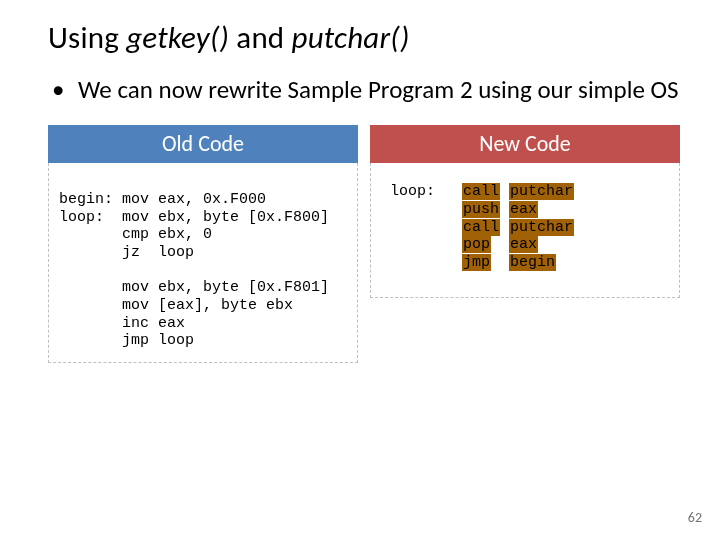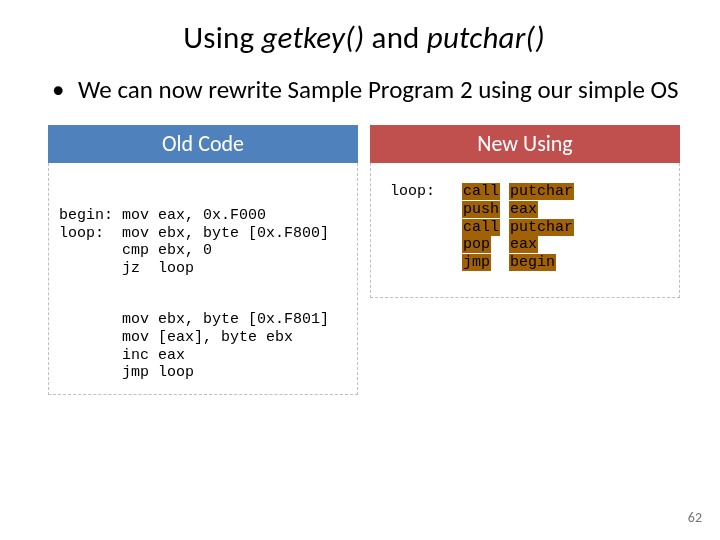--- a/index.html
+++ b/index.html
@@ -1,30 +1,30 @@
 <!DOCTYPE html>
 <html><head>
 <meta charset="utf-8">
 <style>
   html,body{margin:0;padding:0}
   body{width:720px;height:540px;background:#fff;font-family:Calibri,Arial,sans-serif;color:#000;position:relative}
   .slide{padding:18px 40px 0 48px;box-sizing:border-box;width:720px;height:540px;position:relative}
-  h1{font-weight:400;font-size:31px;margin:0 0 18px 0;text-align:center;letter-spacing:.2px}
+  h1{font-weight:400;font-size:31px;margin:0 0 18px 0;letter-spacing:.2px}
   h1 .it{font-style:italic}
   .bullets{font-size:25px;line-height:1.25;margin:15px 0 20px 0;padding-left:26px}
   .bullets li{list-style:none;position:relative;padding-left:4px}
   .bullets li::before{content:"•";position:absolute;left:-22px;top:0}
   .cols{display:flex;gap:12px}
   .col{flex:1}
   .hdr{color:#fff;font-size:22px;text-align:center;padding:5px 0 6px 0}
   .hdr-blue{background:#4f81bd}
   .hdr-red{background:#c0504d}
   .codebox{border:1px dashed #bfbfbf;border-top:none;padding:10px 10px 12px 10px;font-family:"Courier New",monospace;font-size:15px;line-height:1.18;white-space:pre}
   .codebox.right{padding:20px 10px 18px 10px;min-height:96px}
-  .blk{margin-top:16px}
+  .blk{margin-top:0}
   mark{background:#a16207;color:#000;padding:0 1px}
   .pg{position:absolute;right:18px;bottom:14px;font-size:14px;color:#737373}
 </style>
 </head>
 <body>
 
 <div class="slide">
   <h1>
     <span>Using </span><span class="it">getkey()</span><span> and </span><span class="it">putchar()</span>
   </h1>
@@ -38,21 +38,21 @@
 <div class="blk">begin: mov eax, 0x.F000
 loop:  mov ebx, byte [0x.F800]
        cmp ebx, 0
        jz  loop</div>
 <div class="blk">       mov ebx, byte [0x.F801]
        mov [eax], byte ebx
        inc eax
        jmp loop</div></div>
     </div>
     <div class="col">
-      <div class="hdr hdr-red">New Using</div>
+      <div class="hdr hdr-red">New Code</div>
       <div class="codebox right"> <span>loop:</span>   <mark>call</mark> <mark>putchar</mark>
          <mark>push</mark> <mark>eax</mark>
          <mark>call</mark> <mark>putchar</mark>
          <mark>pop</mark>  <mark>eax</mark>
          <mark>jmp</mark>  <mark>begin</mark></div>
     </div>
   </div>
   <div class="pg">62</div>
 </div>
 

